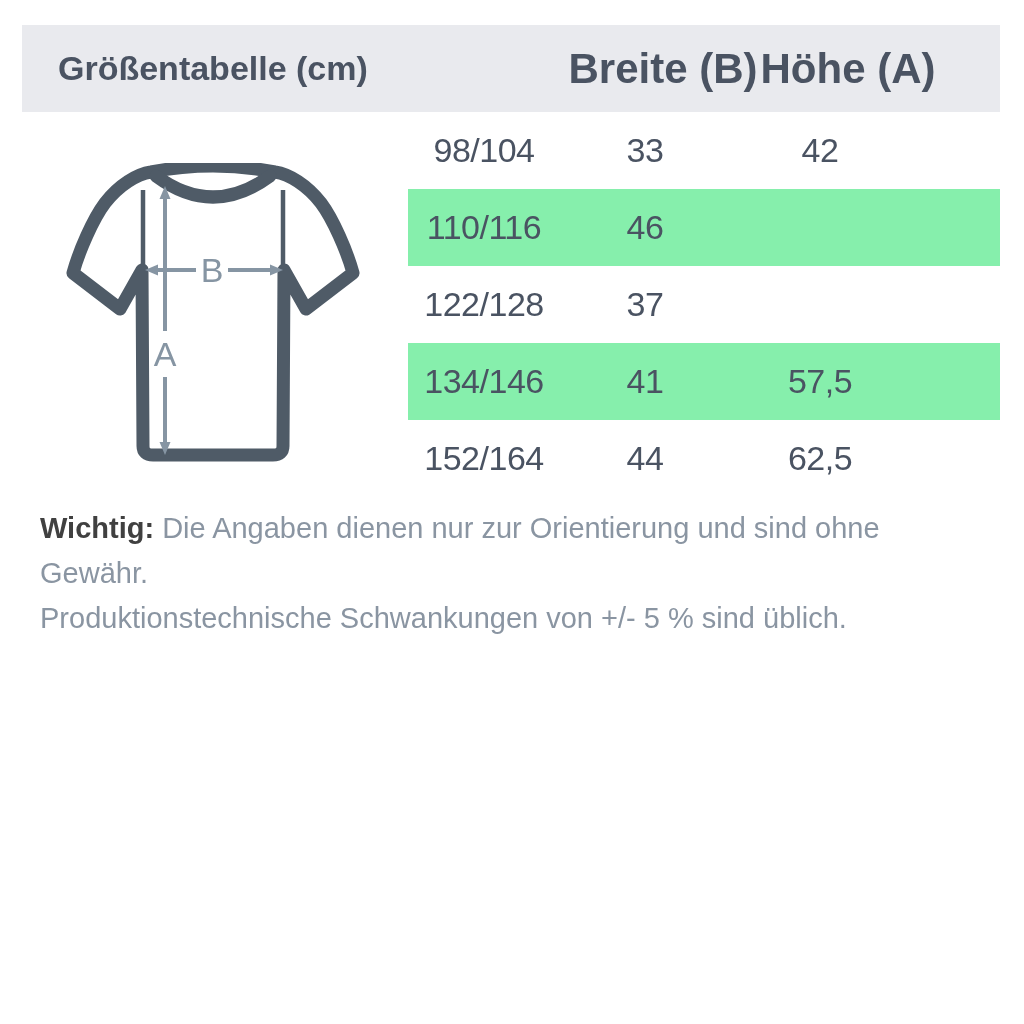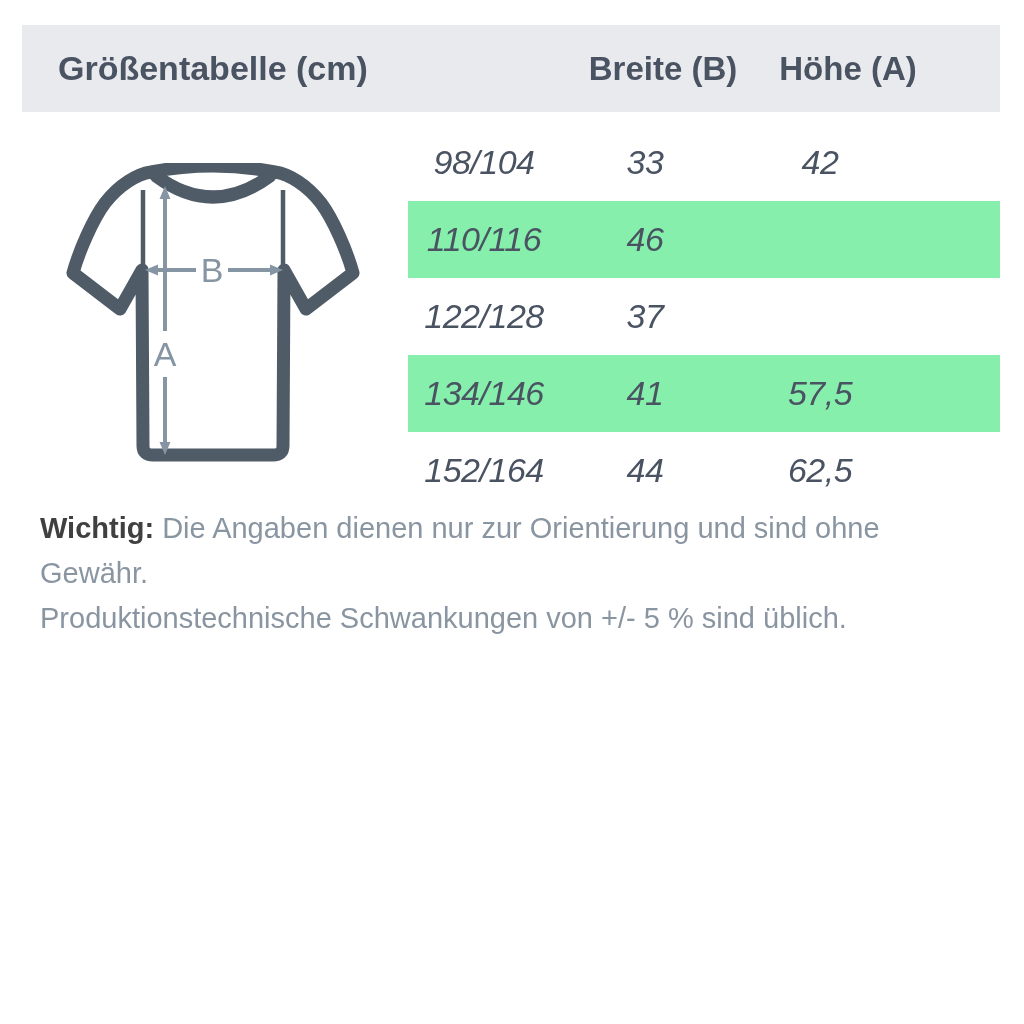--- a/index.html
+++ b/index.html
@@ -11,28 +11,28 @@
   .header-bar{
     position:absolute;left:22px;top:25px;width:978px;height:87px;
     background:#e9eaee;
   }
   .header-title{
     position:absolute;left:36px;top:0;height:94px;line-height:87px;
     font-size:34px;font-weight:bold;color:#4a5362;white-space:nowrap;
   }
   .header-col{
     position:absolute;top:0;height:87px;line-height:87px;
-    font-size:33px;font-weight:bold;color:#4a5362;white-space:nowrap;
+    font-size:42px;font-weight:bold;color:#4a5362;white-space:nowrap;
     transform:translateX(-50%);
   }
   .header-col.col-b{left:641px;}
   .header-col.col-a{left:826px;}
   
   .rows{
-    position:absolute;left:408px;top:124px;width:592px;font-style:italic;
+    position:absolute;left:408px;top:112px;width:592px;
   }
   .row{
     display:grid;grid-template-columns:152px 170px 180px;
     height:77px;line-height:77px;
   }
   .row.striped{background:#86efac;}
   .row span{
     text-align:center;font-size:34px;letter-spacing:-0.5px;color:#4a5362;
   }
   

